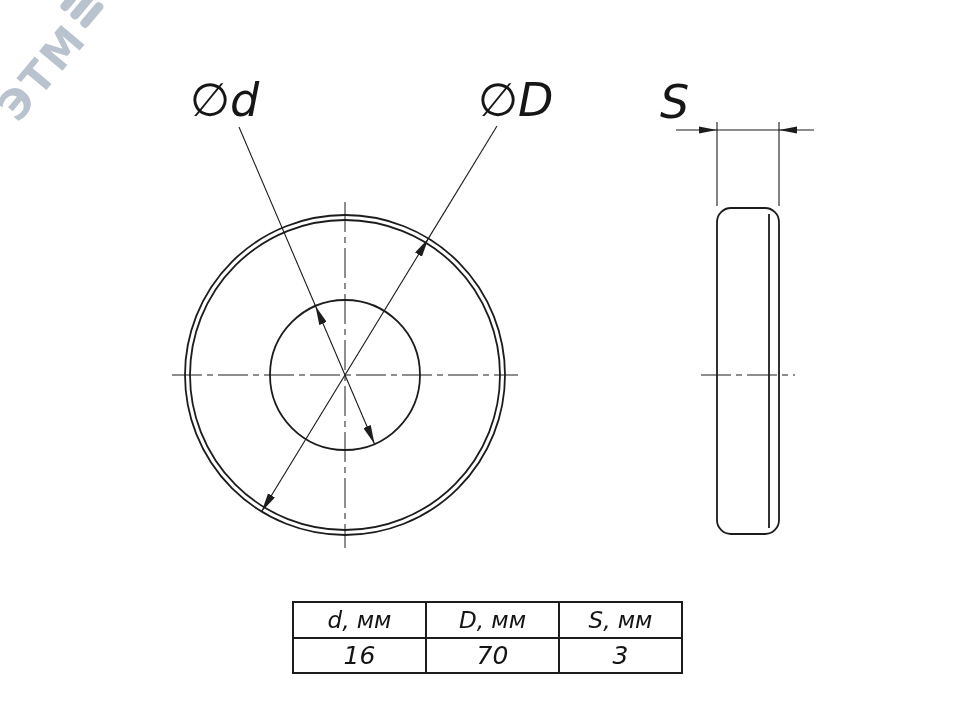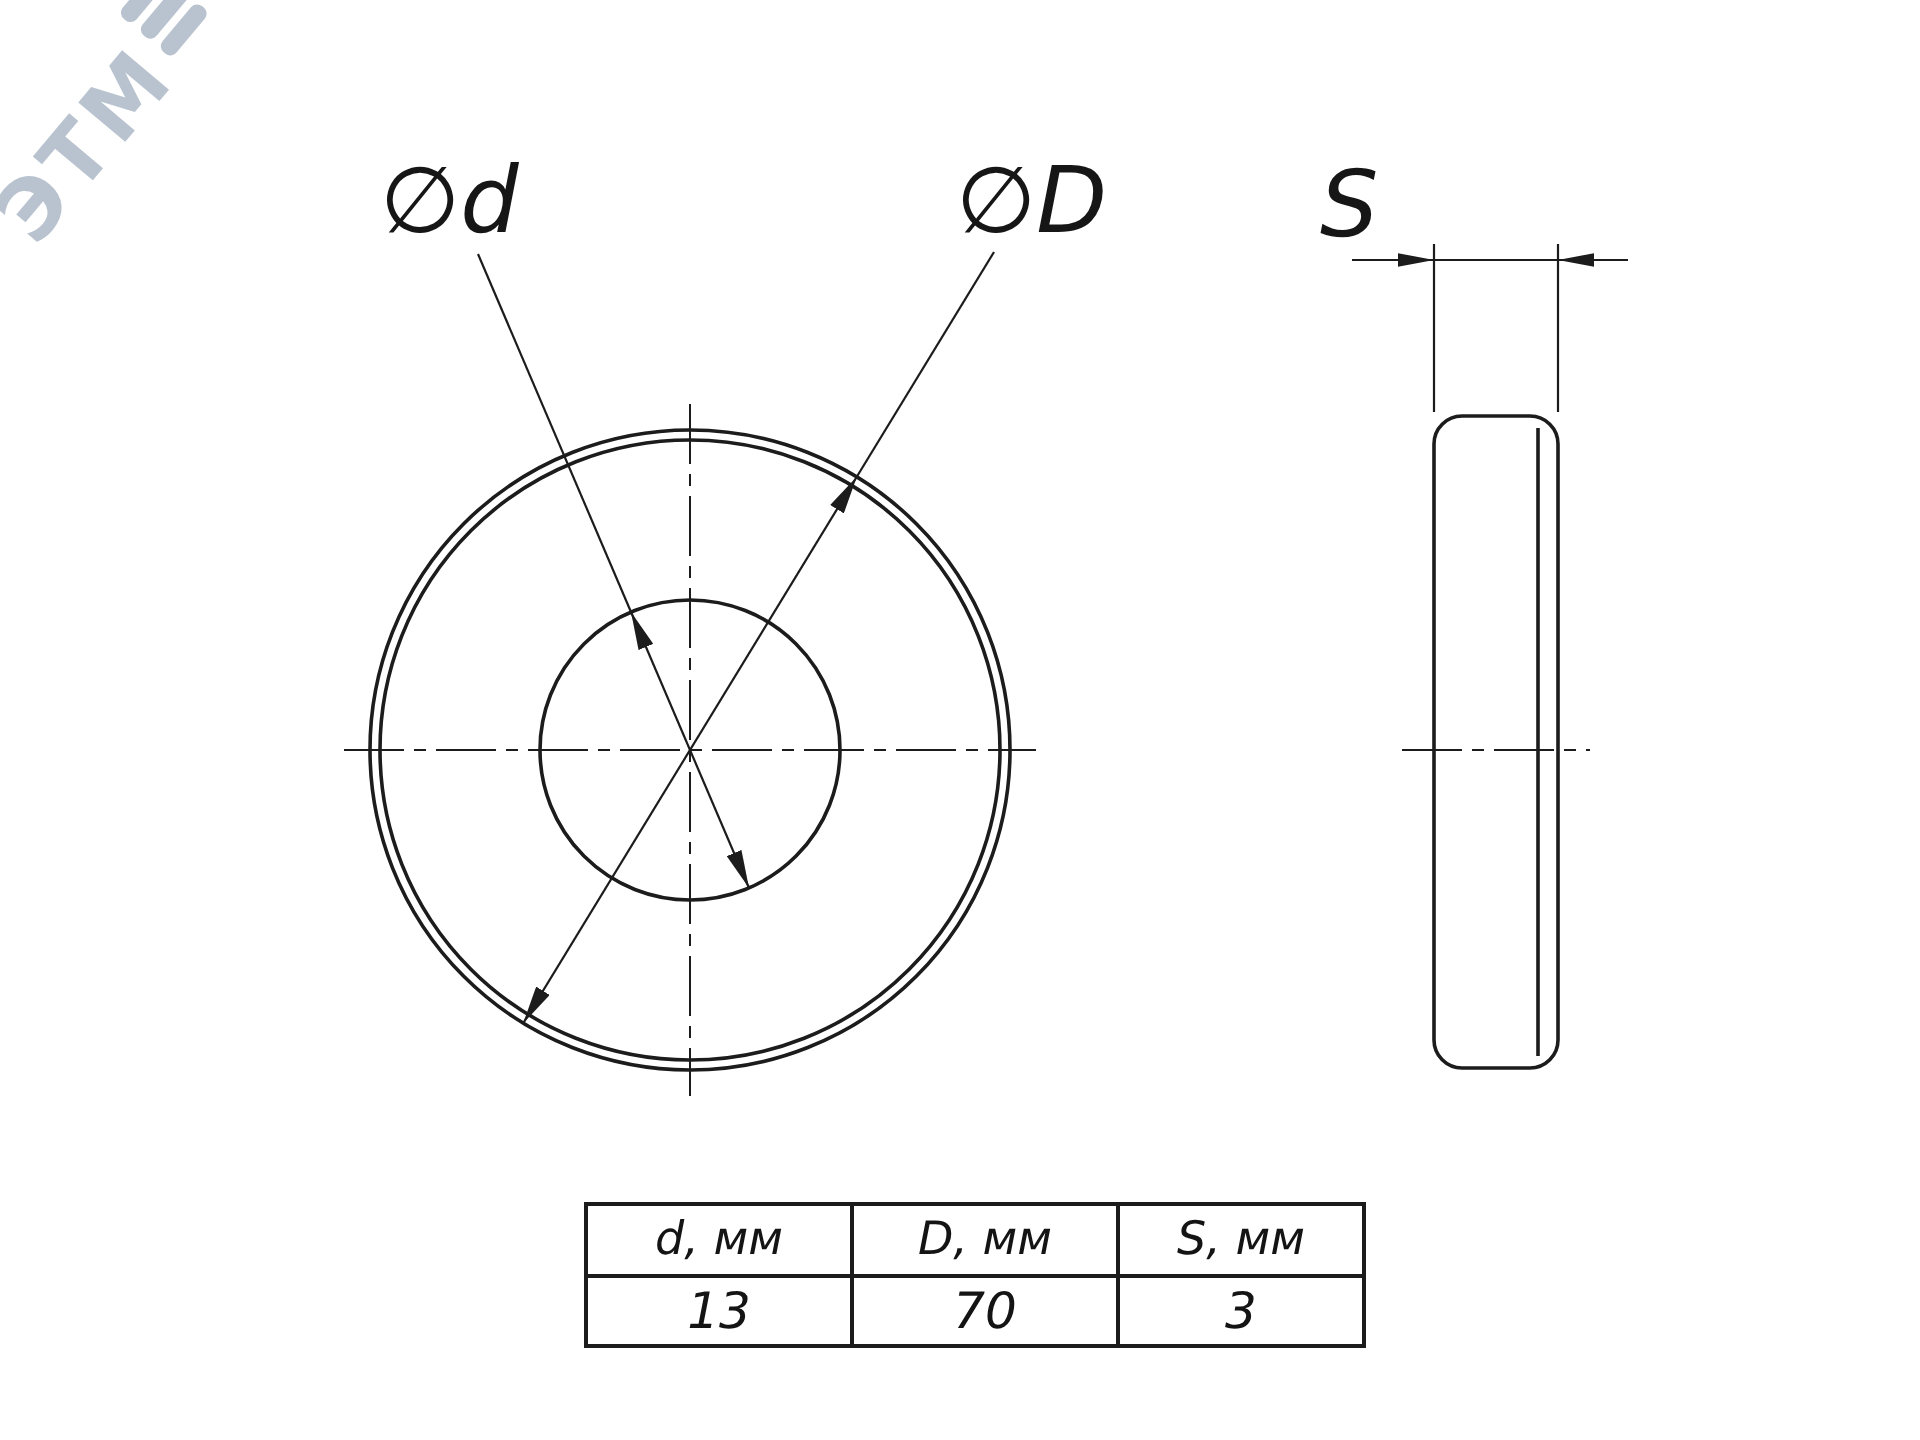--- a/index.html
+++ b/index.html
@@ -101,20 +101,20 @@
   </svg>
 
   <table class="dim-table">
     <tbody>
         <tr class="hdr">
       <td class="c1">d, мм</td>
       <td class="c2">D, мм</td>
       <td class="c3">S, мм</td>
     </tr>
     <tr class="val">
-      <td class="c1">13</td>
+      <td class="c1">16</td>
       <td class="c2">70</td>
       <td class="c3">3</td>
     </tr>
   </tbody>
     </table>
 
 </div>
 
 </body></html>

